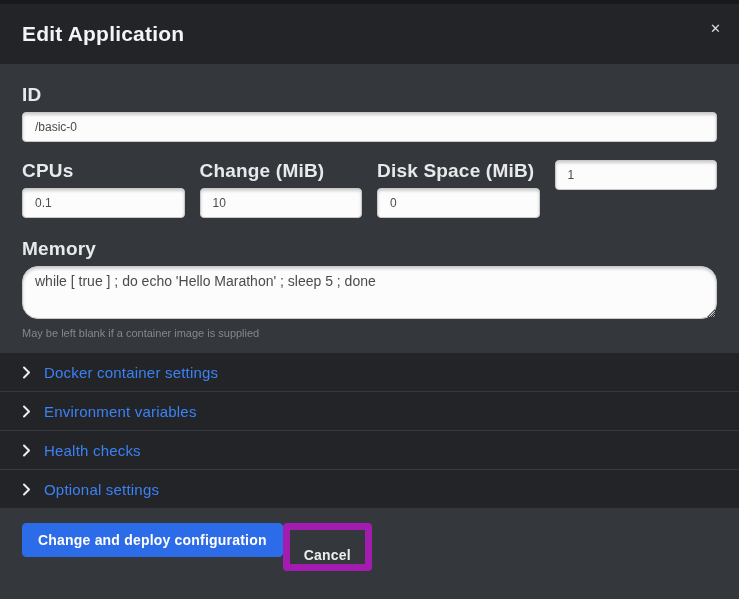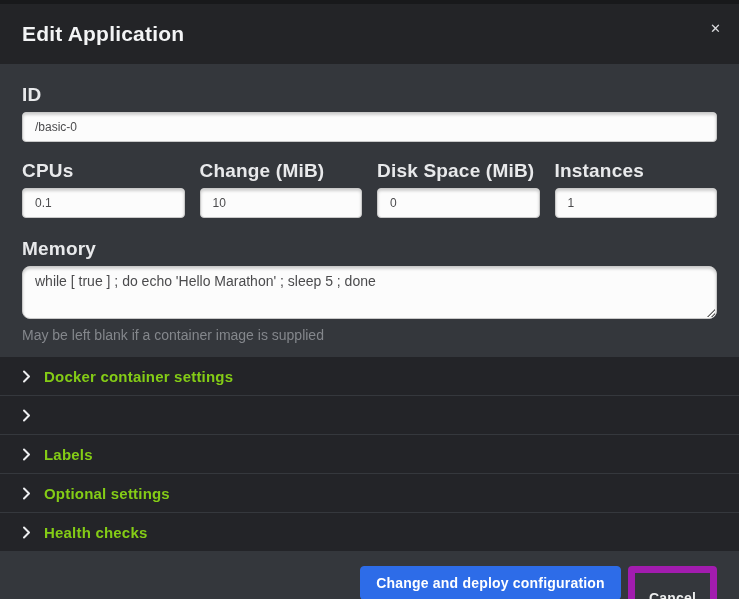--- a/index.html
+++ b/index.html
@@ -42,46 +42,46 @@
     font-family: inherit; font-size: 12px;
   }
   .field-row { display: flex; gap: 15px; margin-top: 18px; }
   .field-row .field { flex: 1 1 0; min-width: 0; }
   .field-command { margin-top: 20px; }
   .textarea-wrap { position: relative; }
   .command-textarea {
     display: block; width: 100%; box-sizing: border-box; height: 53px;
     padding: 5px 12px; resize: vertical;
     background: #fcfcfc; color: #4b4b4d;
-    border: 1px solid #c9c9c9; border-radius: 8px;
+    border: 1px solid #c9c9c9; border-radius: 16px;
     box-shadow: inset 0 2px 3px rgba(0,0,0,.18);
     font-family: inherit; font-size: 14px; line-height: 1.35;
   }
   .resize-grip {
     position: absolute; right: 2px; bottom: 2px; width: 10px; height: 10px;
     pointer-events: none;
     background: repeating-linear-gradient(135deg, transparent 0 2px, #9a9a9a 2px 3px);
     clip-path: polygon(100% 0, 100% 100%, 0 100%);
   }
-  .help-text { margin: 8px 0 0 0; color: #84878c; font-size: 14px; }
+  .help-text { margin: 8px 0 0 0; color: #84878c; font-size: 11px; }
 
   
   .modal-sections { background: #232428; flex: 0 0 auto; }
   .section-row {
     height: 38px; display: flex; align-items: center; gap: 13px;
     padding: 0 22px; cursor: pointer;
   }
   .section-row + .section-row { border-top: 1px solid #35383d; }
-  .section-label { color: #84cc16; font-size: 15px; font-weight: 700; letter-spacing: .2px; }
+  .section-label { color: #3b82f6; font-size: 15px; font-weight: 400; letter-spacing: .2px; }
   .chev { display: inline-flex; align-items: center; }
 
   
   .modal-footer {
     background: #34373c; flex: 1 1 auto;
-    padding: 15px 22px 0 22px; display: flex; align-items: flex-start; gap: 7px; justify-content: flex-end;
+    padding: 15px 22px 0 22px; display: flex; align-items: flex-start; 
   }
   .btn { height: 34px; border-radius: 4px; font-family: inherit; font-size: 14px;
          font-weight: 600; cursor: pointer; letter-spacing: .2px; }
   .btn-primary { background: #2d6ce8; color: #ffffff; border: 1px solid #2d6ce8; padding: 0 15px; }
   .btn-cancel  { background: transparent; color: #eceded; border: 7px solid #a21caf; padding: 17px 14px; }
 </style>
 </head>
 <body>
 
 <div class="modal">
@@ -105,21 +105,20 @@
       </div>
       <div class="field">
         <label>Change (MiB)</label>
         <input class="text-input" type="text" value="10" style="">
       </div>
       <div class="field">
         <label>Disk Space (MiB)</label>
         <input class="text-input" type="text" value="0" style="">
       </div>
       <div class="field">
-        <label>Instances</label>
         <input class="text-input" type="text" value="1" style="">
       </div>
     </div>
 
     <div class="field field-command">
       <label>Memory</label>
       <div class="textarea-wrap">
         <textarea class="command-textarea" style="">while [ true ] ; do echo 'Hello Marathon' ; sleep 5 ; done</textarea>
         <span class="resize-grip"></span>
       </div>
@@ -138,47 +137,40 @@
       </span>
       <span class="section-label">Docker container settings</span>
     </div>
 
     <div class="section-row">
       <span class="chev">
         <svg width="9" height="13" viewBox="0 0 9 13">
             <path d="M2 1.5l5 5-5 5" stroke="#edeef0" stroke-width="2" fill="none" stroke-linecap="round" stroke-linejoin="round"></path>
           </svg>
       </span>
+      <span class="section-label">Environment variables</span>
     </div>
+
 
     <div class="section-row">
       <span class="chev">
         <svg width="9" height="13" viewBox="0 0 9 13">
             <path d="M2 1.5l5 5-5 5" stroke="#edeef0" stroke-width="2" fill="none" stroke-linecap="round" stroke-linejoin="round"></path>
           </svg>
       </span>
-      <span class="section-label">Labels</span>
+      <span class="section-label">Health checks</span>
     </div>
 
     <div class="section-row">
       <span class="chev">
         <svg width="9" height="13" viewBox="0 0 9 13">
             <path d="M2 1.5l5 5-5 5" stroke="#edeef0" stroke-width="2" fill="none" stroke-linecap="round" stroke-linejoin="round"></path>
           </svg>
       </span>
       <span class="section-label">Optional settings</span>
-    </div>
-
-    <div class="section-row">
-      <span class="chev">
-        <svg width="9" height="13" viewBox="0 0 9 13">
-            <path d="M2 1.5l5 5-5 5" stroke="#edeef0" stroke-width="2" fill="none" stroke-linecap="round" stroke-linejoin="round"></path>
-          </svg>
-      </span>
-      <span class="section-label">Health checks</span>
     </div>
 
   </div>
 
   <div class="modal-footer">
     <button class="btn btn-primary">Change and deploy configuration</button>
     <button class="btn btn-cancel">Cancel</button>
   </div>
 
 </div>

